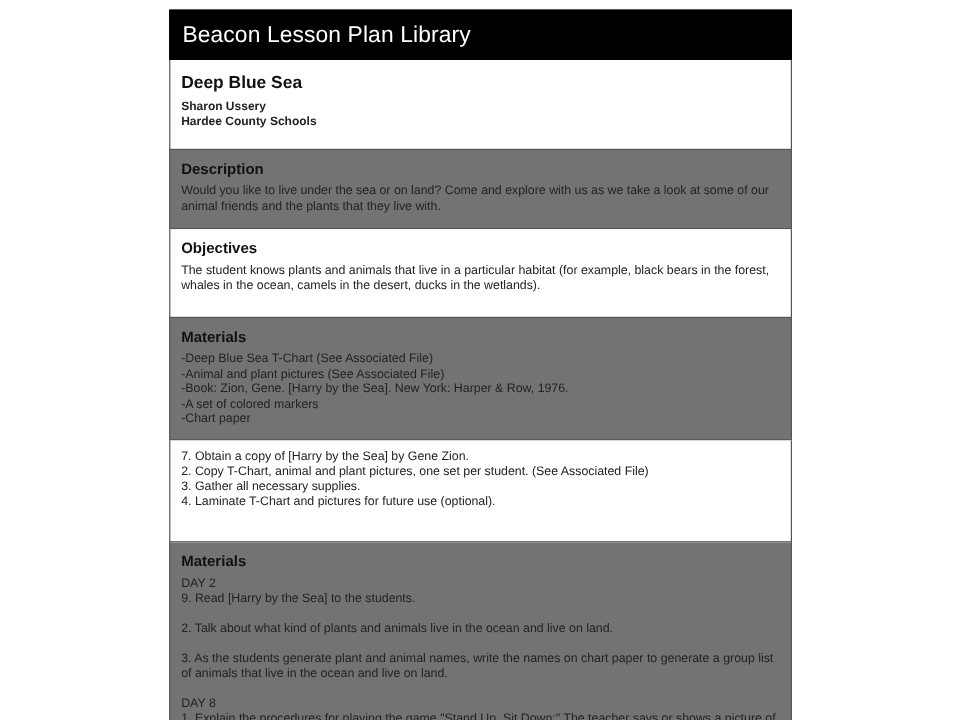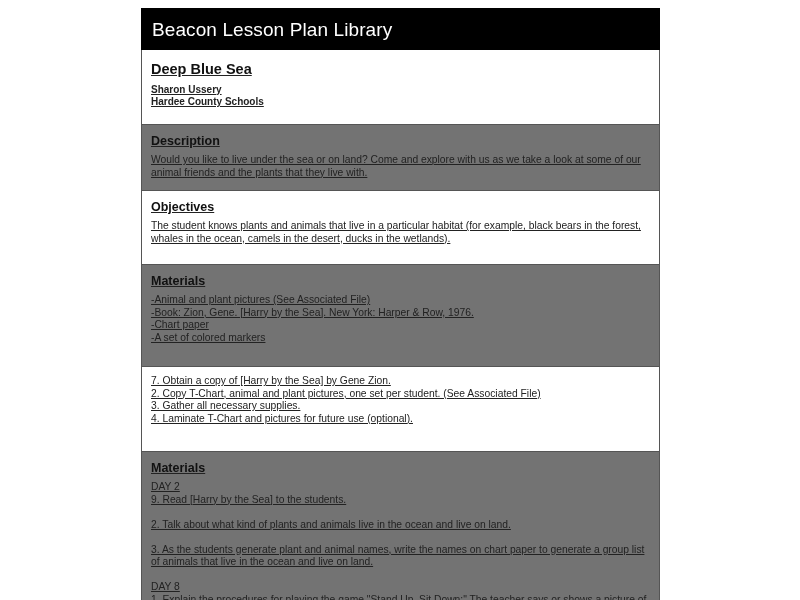--- a/index.html
+++ b/index.html
@@ -29,21 +29,20 @@
       letter-spacing: 0.1px;
       border: 1px solid #000;
     }
     .section {
       box-sizing: border-box;
       border: 1px solid #555555;
       border-top: none;
       padding: 8px 10px 0 9px;
       font-size: 10.3px;
       line-height: 12.5px;
-      text-decoration: underline;
     }
     .section.white { background: #ffffff; }
     .section.grey { background: #737373; }
     .section h2 {
       margin: 0 0 5px 0;
       font-size: 12.5px;
       line-height: 16px;
       font-weight: bold;
       color: #111;
     }
@@ -89,24 +88,25 @@
     <div>Would you like to live under the sea or on land? Come and explore with us as we take a look at some of our animal friends and the plants that they live with.</div>
   </div>
 
   <div class="section white sec-obj">
     <h2>Objectives</h2>
     <div>The student knows plants and animals that live in a particular habitat (for example, black bears in the forest, whales in the ocean, camels in the desert, ducks in the wetlands).</div>
   </div>
 
   <div class="section grey sec-mat">
     <h2>Materials</h2>
+    <span class="line">-Deep Blue Sea T-Chart (See Associated File)</span>
     <span class="line">-Animal and plant pictures (See Associated File)</span>
     <span class="line">-Book: Zion, Gene. [Harry by the Sea]. New York: Harper &amp; Row, 1976.</span>
+    <span class="line">-A set of colored markers</span>
     <span class="line">-Chart paper</span>
-    <span class="line">-A set of colored markers</span>
   </div>
 
   <div class="section white sec-prep">
     <span class="line">7. Obtain a copy of [Harry by the Sea] by Gene Zion.</span>
     <span class="line">2. Copy T-Chart, animal and plant pictures, one set per student. (See Associated File)</span>
     <span class="line">3. Gather all necessary supplies.</span>
     <span class="line">4. Laminate T-Chart and pictures for future use (optional).</span>
   </div>
 
   <div class="section grey sec-proc">

